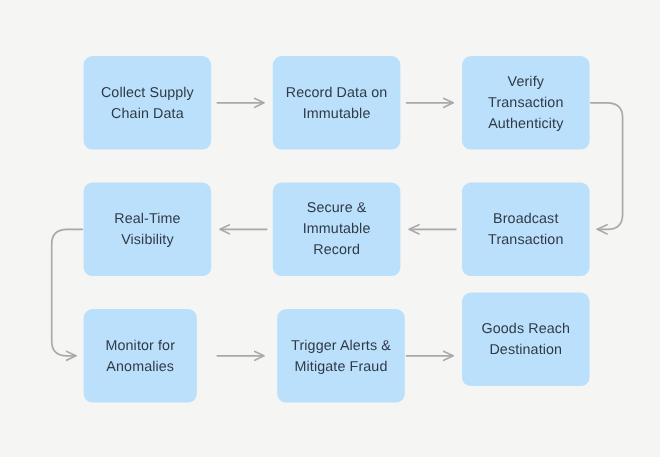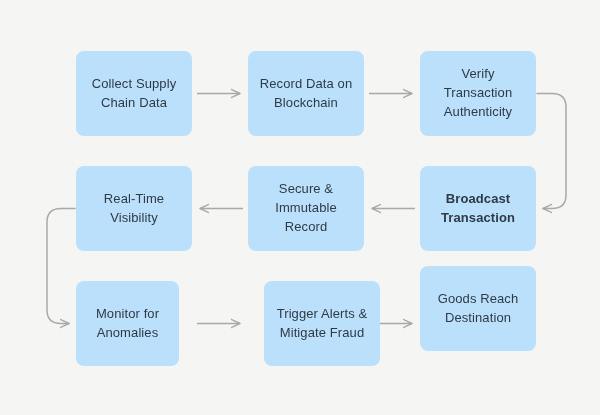--- a/index.html
+++ b/index.html
@@ -43,24 +43,24 @@
     padding: 4px 8px;
     white-space: pre-line;
   }
   
   .n0 { left: 76px;  top: 51px;  width: 116px; height: 85px; }
   .n1 { left: 248px; top: 51px;  width: 116px; height: 85px; }
   .n2 { left: 420px; top: 51px;  width: 116px; height: 85px; }
   
   .n3 { left: 76px;  top: 166px; width: 116px; height: 85px; }
   .n4 { left: 248px; top: 166px; width: 116px; height: 85px; }
-  .n5 { left: 420px; top: 166px; width: 116px; height: 85px; font-weight: bold; }
+  .n5 { left: 420px; top: 166px; width: 116px; height: 85px; }
   
   .n6 { left: 76px;  top: 281px; width: 103px; height: 85px; }
-  .n7 { left: 264px; top: 281px; width: 116px; height: 85px; }
+  .n7 { left: 252px; top: 281px; width: 116px; height: 85px; }
   .n8 { left: 420px; top: 266px; width: 116px; height: 85px; }
 </style>
 </head>
 <body>
 
 <div id="flow-canvas">
 
   <svg class="connector-layer" viewBox="0 0 600 415" width="600" height="415" xmlns="http://www.w3.org/2000/svg">
     <defs>
       <marker id="ah-r" viewBox="0 0 10 10" refX="9" refY="5" markerWidth="7" markerHeight="7" orient="auto-start-reverse">
@@ -94,21 +94,21 @@
       <path d="M 197 323.5 L 240 323.5" fill="none" stroke="#a9a9a9" stroke-width="1.5" marker-end="url(#ah-r)"></path>
     </g>
     <g>
       <path d="M 369 323.5 L 412 323.5" fill="none" stroke="#a9a9a9" stroke-width="1.5" marker-end="url(#ah-r)"></path>
     </g>
   </svg>
 
   <div class="node n0">Collect Supply
 Chain Data</div>
   <div class="node n1">Record Data on
-Blockchain</div>
+Immutable</div>
   <div class="node n2">Verify
 Transaction
 Authenticity</div>
 
   <div class="node n4">Secure &amp;
 Immutable
 Record</div>
   <div class="node n3">Real-Time
 Visibility</div>
   <div class="node n5">Broadcast

